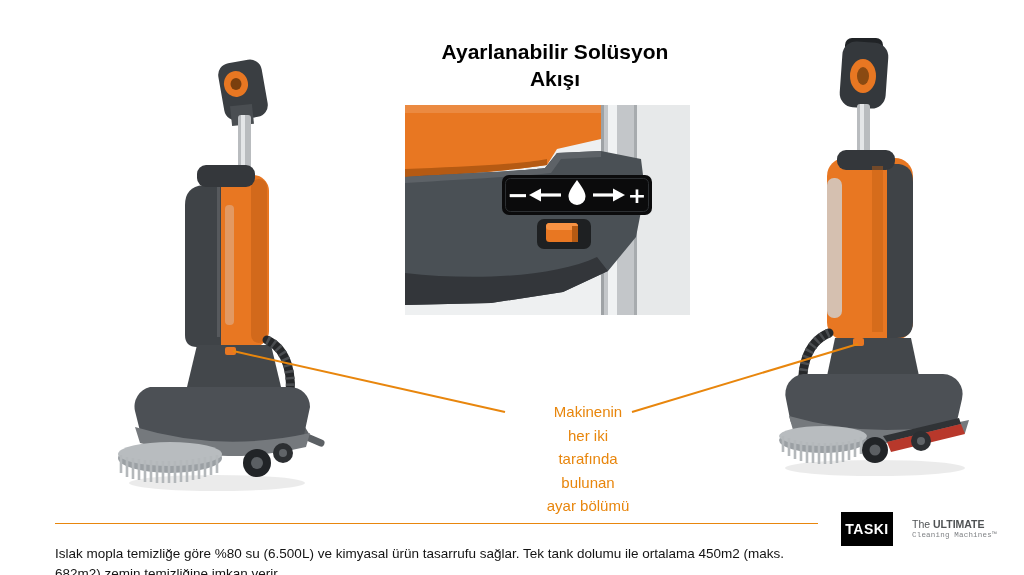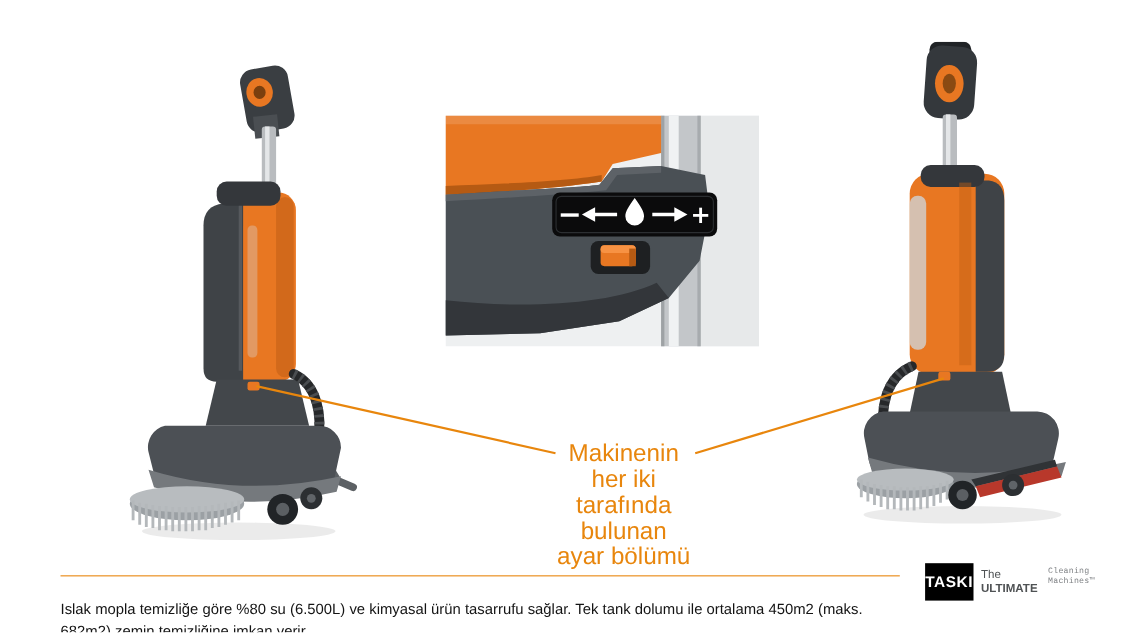--- a/index.html
+++ b/index.html
@@ -16,48 +16,50 @@
   .fig { position:absolute; display:block; }
   .fig-left   { left:105px; top:55px;  width:230px; height:440px; }
   .fig-detail { left:405px; top:105px; width:285px; height:210px; }
   .fig-right  { left:775px; top:38px;  width:200px; height:445px; }
   .fig text { font-family:"DejaVu Sans","Liberation Sans",sans-serif; }
   .callout-lines {
     position:absolute; left:0; top:0; width:1024px; height:575px;
     pointer-events:none;
   }
   .callout {
-    position:absolute; left:447px; top:400px; width:240px;
-    text-align:center; color:#E8860D; font-size:22px; line-height:23.5px;
+    position:absolute; left:468px; top:400px; width:240px;
+    text-align:center; color:#E8860D; font-size:15px; line-height:23.5px;
     white-space:pre-line;
   }
   .footer-rule {
     position:absolute; left:55px; top:523px; width:763px; height:1px;
     background:#E8860D;
   }
   .footer-text {
     position:absolute; left:55px; top:532px; width:778px;
     font-size:13.5px; line-height:1.5; color:#141414;margin-top:12px;
   }
-  .logo { position:absolute; left:841px; top:512px; display:flex; align-items:center; gap:7px; }
+  .logo { position:absolute; left:841px; top:512px; display:flex; align-items:center; gap:19px; }
   .logo-box {
     width:52px; height:34px; background:#000000; color:#ffffff;
     display:flex; align-items:center; justify-content:center;
     font-weight:bold; font-size:14px; letter-spacing:0.5px;
   }
-  .logo-tag { display:flex; flex-direction:row; line-height:1.2; }
+  .logo-tag { display:flex; flex-direction:column; line-height:1.2; }
   .logo-tag-top { font-size:10.5px; color:#4f5254; }
   .logo-tag-top .ult { font-weight:bold; }
   .logo-tag-bottom { font-size:7.5px; color:#808386; letter-spacing:0.2px;font-family:Liberation Mono, monospace; }
 </style>
 </head>
 <body>
 
 <div class="slide">
 
+  <div class="title">Ayarlanabilir Solüsyon
+Akışı</div>
 
   <svg class="fig fig-left" viewBox="0 0 230 440" aria-hidden="true">
     <ellipse cx="112" cy="428" rx="88" ry="8" fill="#000" opacity="0.08"></ellipse>
 
     <g>
       <rect x="150" y="14" width="8" height="34" rx="4" fill="#26292c" transform="rotate(-10 154 31)"></rect>
       <rect x="116" y="6" width="44" height="58" rx="12" fill="#3a3e42" transform="rotate(-10 138 35)"></rect>
       <rect x="126" y="50" width="22" height="20" fill="#4a4e52" transform="rotate(-6 137 60)"></rect>
       <ellipse cx="131" cy="29" rx="12" ry="13" fill="#E87722" transform="rotate(-10 131 29)"></ellipse>
       <ellipse cx="131" cy="29" rx="5.5" ry="6" fill="#7a3f0e"></ellipse>

